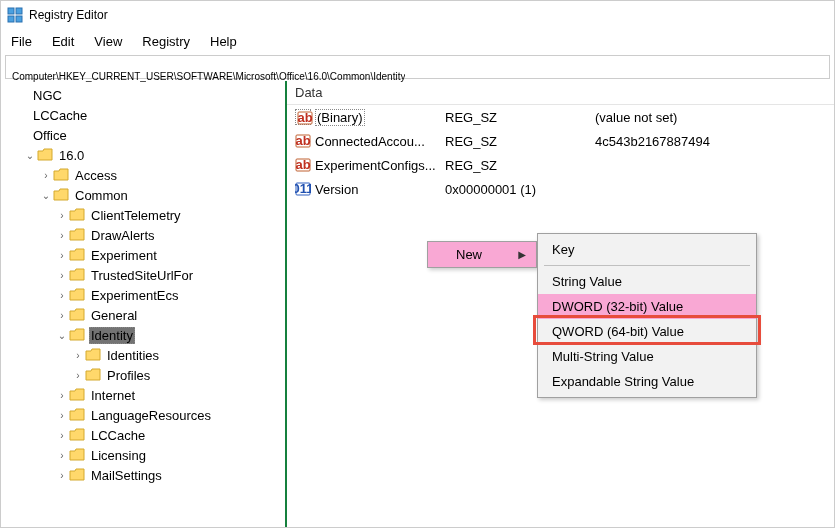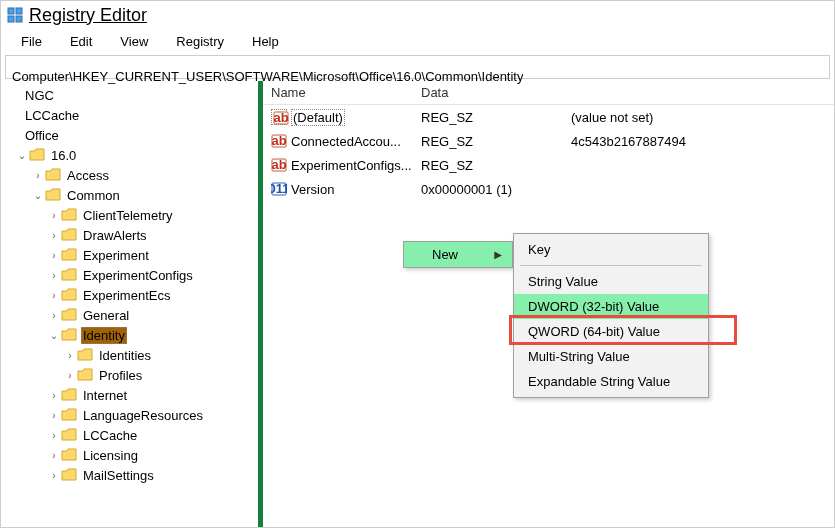--- a/index.html
+++ b/index.html
@@ -1,53 +1,53 @@
 <!DOCTYPE html>
 <html><head>
 <meta charset="utf-8">
 <style>
 * { box-sizing: border-box; margin: 0; padding: 0; font-family: "Segoe UI", Tahoma, sans-serif; font-size: 13px; }
 body { background: #fff; width: 835px; height: 528px; overflow: hidden; border: 1px solid #ccc; display: flex; flex-direction: column; }
 .titlebar { display: flex; align-items: center; padding: 4px 6px; height: 28px; }
 .titlebar .app-icon { width: 16px; height: 16px; margin-right: 6px; }
-.titlebar .title { font-size: 18px; text-decoration: underline; }
-.menubar { display: flex; gap: 12px; padding: 2px 12px; height: 24px; align-items: center; }
+.titlebar .title { font-size: 12px; }
+.menubar { display: flex; gap: 4px; padding: 2px 2px; height: 24px; align-items: center; }
 .menubar .menu-item { padding: 2px 8px; cursor: default; }
 .addressbar { border: 1px solid #ccc; margin: 2px 4px; padding: 3px 6px; height: 24px; display: flex; align-items: center; }
-.addressbar .path { font-size: 13px; white-space: nowrap; overflow: hidden; margin-top: 19px; }
+.addressbar .path { font-size: 10px; white-space: nowrap; overflow: hidden; margin-top: 19px; }
 .content { flex: 1; display: flex; min-height: 0; }
-.tree-pane { width: 262px; border-right: 5px solid #15803d; overflow-y: scroll; padding: 4px 4px; position: relative; }
+.tree-pane { width: 286px; border-right: 2px solid #15803d; overflow-y: scroll; padding: 4px 12px; position: relative; }
 .tree-node { display: flex; align-items: center; height: 20px; padding-right: 4px; white-space: nowrap; }
 .tree-node .chev { width: 14px; text-align: center; color: #666; font-size: 10px; user-select: none; }
 .tree-node .folder-icon { width: 16px; height: 14px; margin-right: 4px; }
 .tree-node .label { padding: 0 2px; }
-.tree-node.selected .label { background: #a16207; border: 1px dotted #888; padding: 0 1px; }
+.tree-node.selected .label { background: #737373; border: 1px dotted #888; padding: 0 1px; }
 .depth-0 { padding-left: 4px; }
 .depth-1 { padding-left: 10px; }
 .depth-2 { padding-left: 26px; }
 .depth-3 { padding-left: 42px; }
 .depth-4 { padding-left: 58px; }
 .list-pane { flex: 1; position: relative; }
 .list-header { display: flex; border-bottom: 1px solid #e5e5e5; height: 24px; align-items: center; }
 .list-header .col { padding: 4px 8px; color: #333; border-right: 1px solid transparent; }
 .col-name { width: 150px; }
 .col-type { width: 150px; }
 .col-data { flex: 1; }
 .list-body { }
 .list-row { display: flex; height: 24px; align-items: center; }
 .list-row .cell { padding: 2px 8px; white-space: nowrap; overflow: hidden; }
 .list-row .name-cell { display: flex; align-items: center; gap: 4px; }
 .list-row.selected-default .name-cell span { border: 1px dotted #888; padding: 0 1px; }
 .val-icon { width: 16px; height: 16px; flex-shrink: 0; }
 .context-menu { position: absolute; background: #f2f2f2; border: 1px solid #a0a0a0; box-shadow: 2px 2px 4px rgba(0,0,0,0.2); z-index: 10; }
 .ctx-parent { left: 140px; top: 160px; width: 110px; }
 .ctx-item { padding: 5px 10px 5px 28px; position: relative; display: flex; justify-content: space-between; align-items: center; }
-.ctx-item.highlighted { background: #86efac; justify-content: space-between; }
+.ctx-item.highlighted { background: #f9a8d4; justify-content: space-between; }
 .ctx-item .arrow { font-size: 10px; color: #333; }
-.ctx-sub { left: 250px; top: 152px; width: 196px; padding: 3px 0; }
+.ctx-sub { left: 250px; top: 152px; width: 220px; padding: 3px 0; }
 .ctx-sub .ctx-item { padding: 5px 14px; }
 .ctx-sep { height: 1px; background: #c0c0c0; margin: 3px 6px; }
 .highlight-box { position: absolute; border: 3px solid #e74c3c; pointer-events: none; z-index: 20; }
 svg { display: block; }
 </style>
 </head>
 <body>
 
 <div class="titlebar">
   <span class="app-icon">
@@ -142,21 +142,21 @@
         </span>
         <span class="label">Experiment</span>
       </div>
       <div class="tree-node depth-3">
         <span class="chev">›</span>
         <span class="folder-icon">
           <svg width="16" height="14" viewBox="0 0 16 14">
             <path d="M1 3 L6 3 L7 1 L15 1 L15 12 L1 12 Z" fill="#ffd86b" stroke="#d4a92f"></path>
           </svg>
         </span>
-        <span class="label">ExperimentConfigs</span>
+        <span class="label">TrustedSiteUrlFor</span>
       </div>
       <div class="tree-node depth-3">
         <span class="chev">›</span>
         <span class="folder-icon">
           <svg width="16" height="14" viewBox="0 0 16 14">
             <path d="M1 3 L6 3 L7 1 L15 1 L15 12 L1 12 Z" fill="#ffd86b" stroke="#d4a92f"></path>
           </svg>
         </span>
         <span class="label">ExperimentEcs</span>
       </div>
@@ -238,33 +238,32 @@
           <svg width="16" height="14" viewBox="0 0 16 14">
             <path d="M1 3 L6 3 L7 1 L15 1 L15 12 L1 12 Z" fill="#ffd86b" stroke="#d4a92f"></path>
           </svg>
         </span>
         <span class="label">MailSettings</span>
       </div>
     </div>
 
   <div class="list-pane">
     <div class="list-header">
-      <div class="col col-name">Name</div>
       <div class="col col-data">Data</div>
     </div>
     <div class="list-body" id="list-body">
         <div class="list-row selected-default">
           <div class="cell col-name name-cell">
             <span class="val-icon">
               <svg width="16" height="16" viewBox="0 0 16 16">
                 <rect x="1" y="2" width="14" height="12" rx="1" fill="#fff" stroke="#c06030"></rect>
                 <text x="8" y="12" font-size="8" text-anchor="middle" fill="#c03020" font-weight="bold">ab</text>
               </svg>
             </span>
-            <span>(Default)</span>
+            <span>(Binary)</span>
           </div>
           <div class="cell col-type">REG_SZ</div>
           <div class="cell col-data">(value not set)</div>
         </div>
         <div class="list-row">
           <div class="cell col-name name-cell">
             <span class="val-icon">
               <svg width="16" height="16" viewBox="0 0 16 16">
                 <rect x="1" y="2" width="14" height="12" rx="1" fill="#fff" stroke="#c06030"></rect>
                 <text x="8" y="12" font-size="8" text-anchor="middle" fill="#c03020" font-weight="bold">ab</text>

